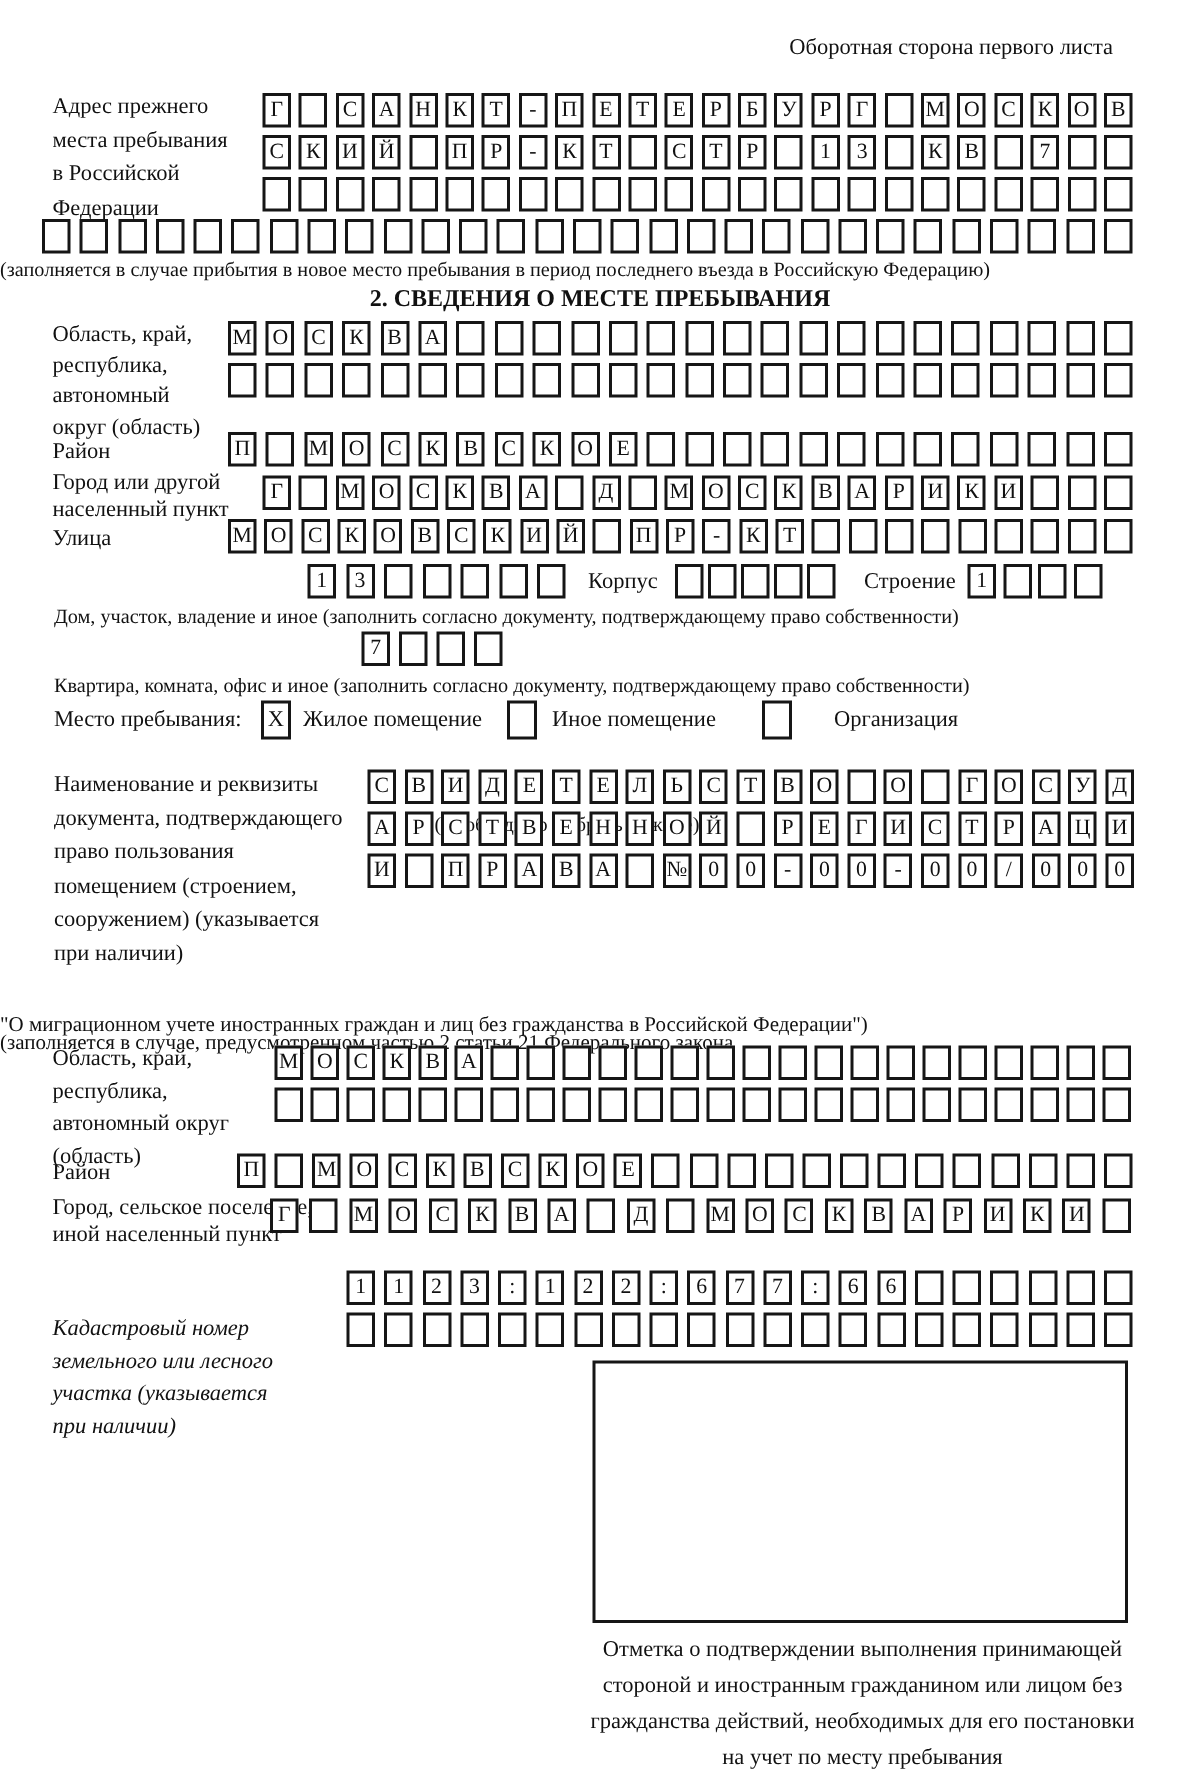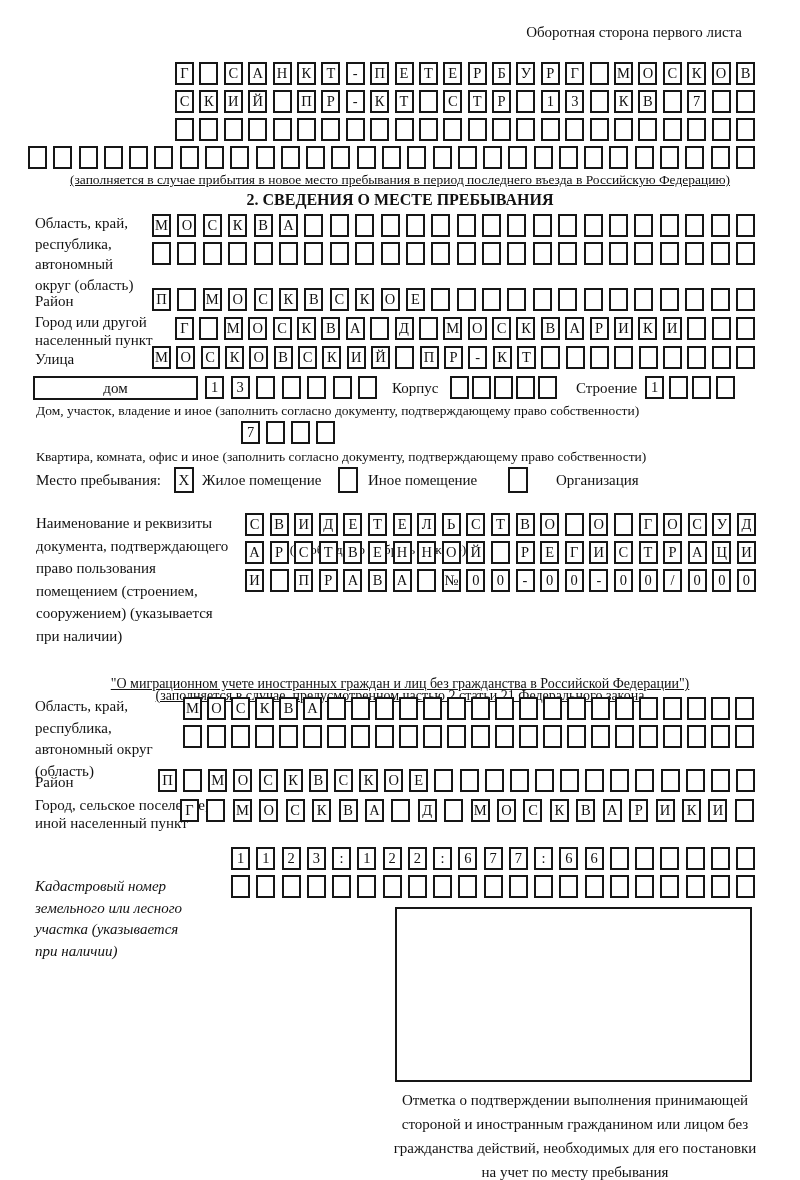--- a/index.html
+++ b/index.html
@@ -1,37 +1,41 @@
 <!DOCTYPE html>
 <html><head>
 <meta charset="utf-8">
 <style>
   html,body{margin:0;padding:0;background:#fff;}
   #page{position:relative;width:800px;height:1180px;background:#fff;
         font-family:"Liberation Serif","DejaVu Serif",serif;color:#111;overflow:hidden;}
   .lbl{position:absolute;font-size:15px;line-height:21px;white-space:pre-line;}
   .cap{position:absolute;font-size:13.5px;line-height:15px;}
-  .center{left:0;width:800px;text-align:center;text-decoration:underline;}
+  .center{left:0;width:800px;}
   .title{position:absolute;left:0;width:800px;text-align:center;font-weight:bold;font-size:16px;}
   .boxrow{position:absolute;display:flex;justify-content:space-between;}
   .cell{width:19px;height:23px;border:2px solid #161616;box-sizing:border-box;background:#fff;
         display:flex;align-items:center;justify-content:center;font-size:14.5px;line-height:1;}
   .widebox{position:absolute;border:2px solid #161616;box-sizing:border-box;background:#fff;
         display:flex;align-items:center;justify-content:center;font-size:15px;}
   .check{position:absolute;width:20px;height:26px;border:2px solid #161616;box-sizing:border-box;
         display:flex;align-items:center;justify-content:center;font-size:15px;background:#fff;}
   .stampbox{position:absolute;border:2px solid #161616;box-sizing:border-box;background:#fff;}
 </style>
 </head>
 <body>
 
 <div id="page">
 
   <div class="lbl" style="top:22px;right:58px;text-align:right;">Оборотная сторона первого листа</div>
 
+  <div class="lbl" style="left:35px;top:60px;width:150px;line-height:22.5px;">Адрес прежнего
+места пребывания
+в Российской
+Федерации</div>
   <div class="boxrow" style="left:175px;top:62px;width:580px;">
       <span class="cell">Г</span>
       <span class="cell"></span>
       <span class="cell">С</span>
       <span class="cell">А</span>
       <span class="cell">Н</span>
       <span class="cell">К</span>
       <span class="cell">Т</span>
       <span class="cell">-</span>
       <span class="cell">П</span>
@@ -274,21 +278,20 @@
       <span class="cell"></span>
       <span class="cell"></span>
       <span class="cell"></span>
       <span class="cell"></span>
       <span class="cell"></span>
       <span class="cell"></span>
       <span class="cell"></span>
       <span class="cell"></span>
     </div>
 
-  <div class="widebox" style="left:33px;top:376px;width:165px;height:24px;">дом</div>
   <div class="boxrow" style="left:205px;top:376px;width:172px;">
       <span class="cell">1</span>
       <span class="cell">3</span>
       <span class="cell"></span>
       <span class="cell"></span>
       <span class="cell"></span>
       <span class="cell"></span>
       <span class="cell"></span>
     </div>
   <div class="lbl" style="left:392px;top:378px;">Корпус</div>

